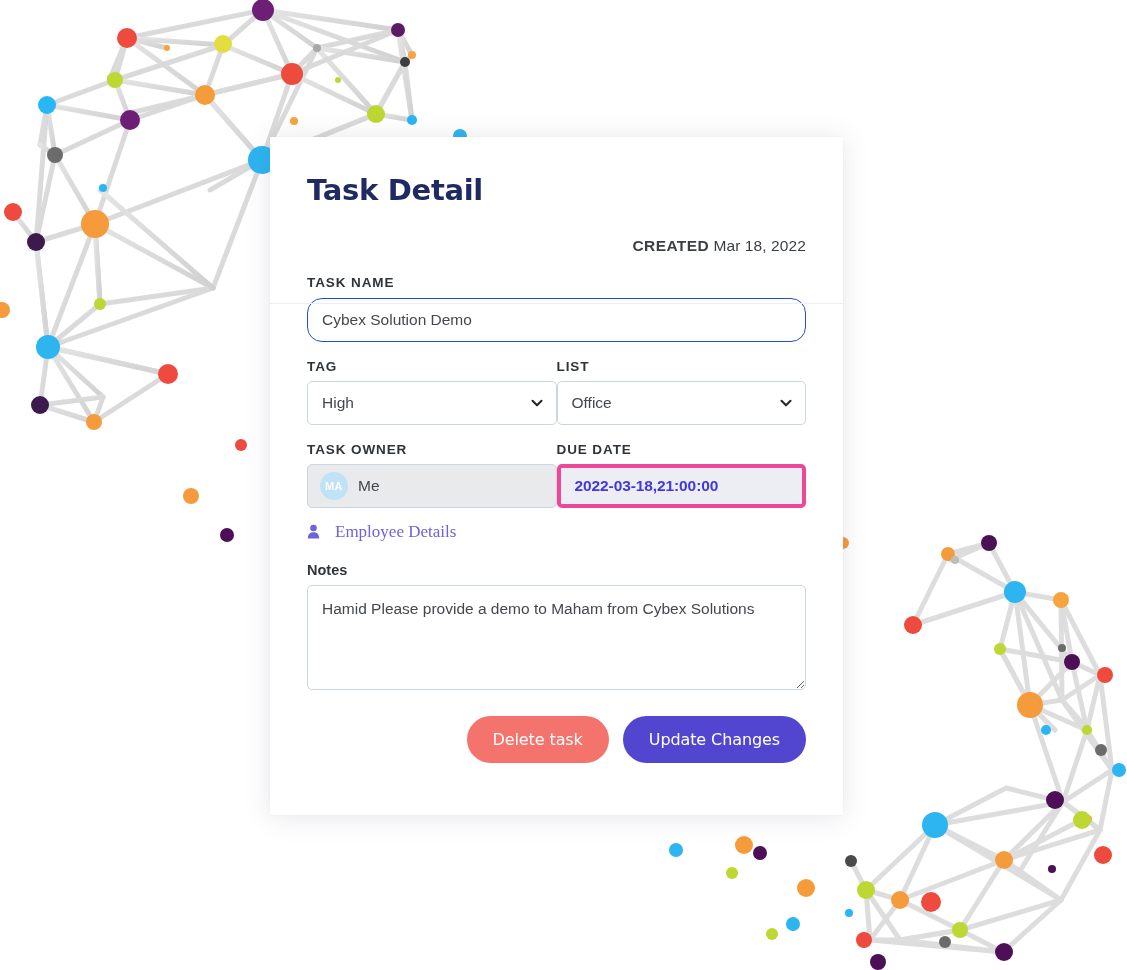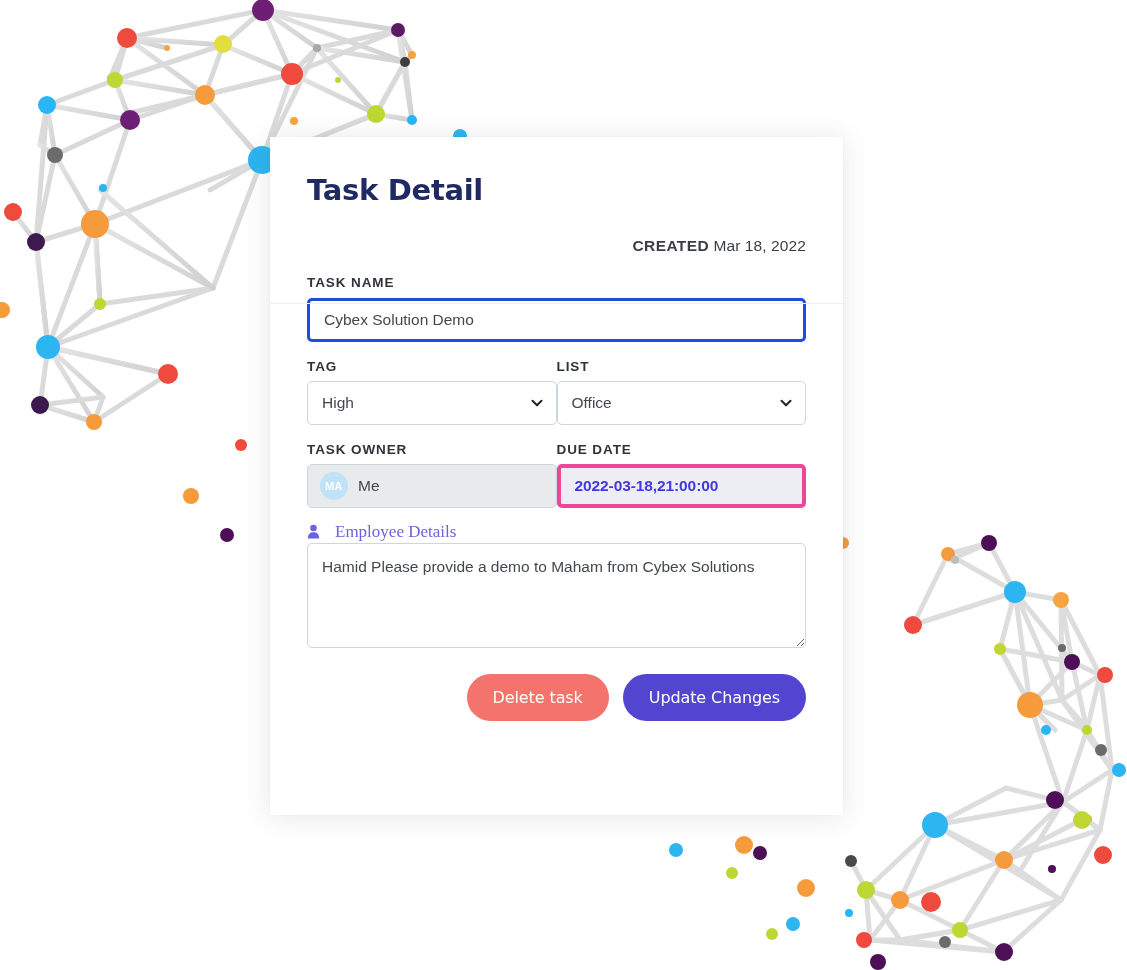--- a/index.html
+++ b/index.html
@@ -89,22 +89,22 @@
     background: #eceef1;
     margin: 0 -37px 0 -37px;
     position: relative;
     top: 6px;
   }
 
   .txt-input {
     box-sizing: border-box;
     width: 100%;
     height: 44px;
-    border: 3px solid #1d4ed8;
-    border-radius: 5px;
+    border: 1px solid #1d4ed8;
+    border-radius: 15px;
     background: #fff;
     font-family: "Liberation Sans", sans-serif;
     font-size: 15.5px;
     color: #44484e;
     padding: 0 14px;
     outline: none;
   }
 
   .row2 {
     display: flex;
@@ -549,20 +549,21 @@
       <a class="emp-link" href="#">
         <span class="emp-icon">
           <svg width="13" height="15" viewBox="0 0 13 15">
               <circle cx="6.5" cy="4" r="3.3" fill="#6c63dd"></circle>
               <path d="M0.8 14.5 C0.8 10.2 3.3 8.3 6.5 8.3 C9.7 8.3 12.2 10.2 12.2 14.5 Z" fill="#6c63dd"></path>
             </svg>
         </span>
         <span>Employee Details</span>
       </a>
 
+      <div class="notes-label">Notes</div>
       <textarea class="notes" style="">Hamid Please provide a demo to Maham from Cybex Solutions</textarea>
 
       <div class="btn-row">
         <button class="btn btn-delete">Delete task</button>
         <button class="btn btn-update">Update Changes</button>
       </div>
 
     </div>
   </div>
 

